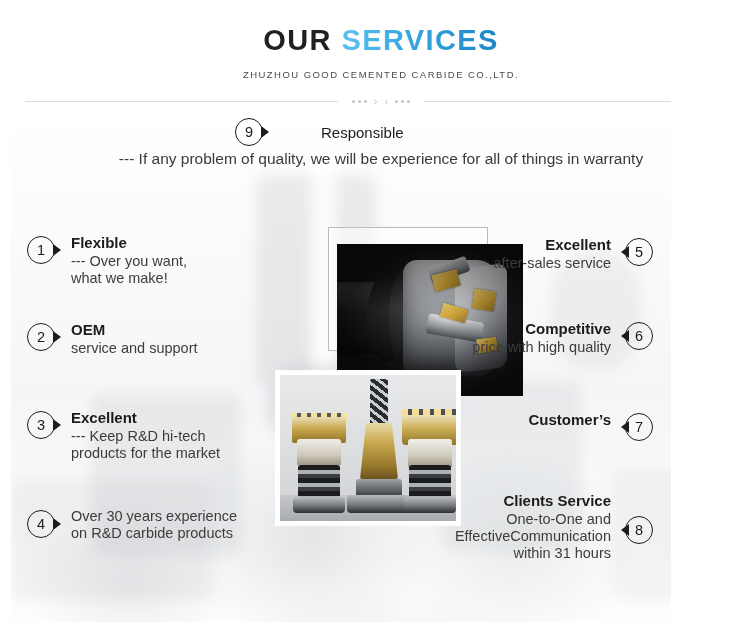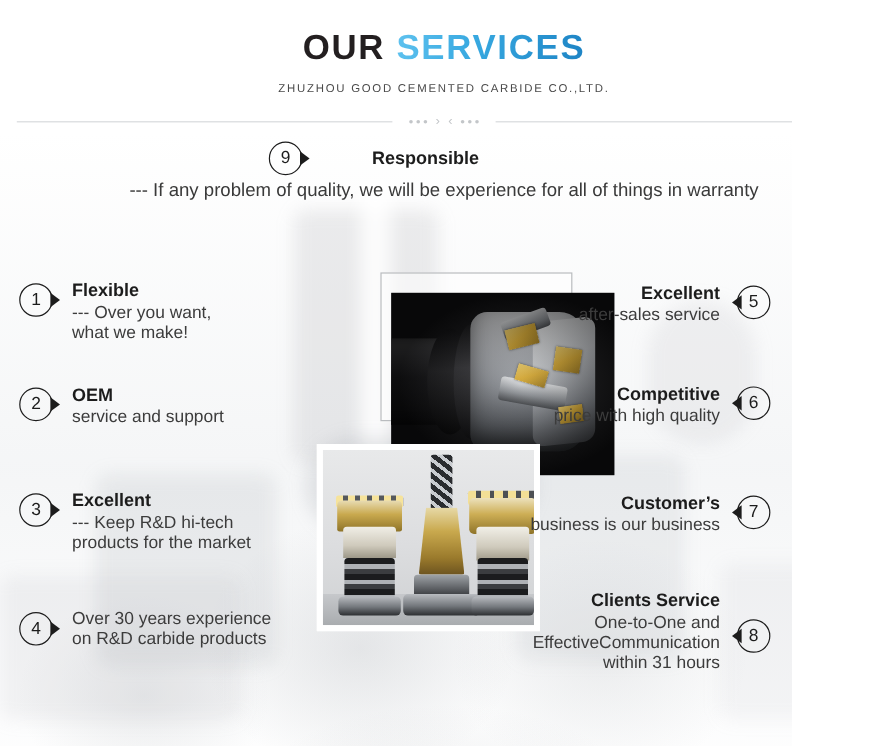--- a/index.html
+++ b/index.html
@@ -12,20 +12,21 @@
     font-family: "Liberation Sans", sans-serif;
     -webkit-font-smoothing: antialiased;
   }
 
   #page {
     position: relative;
     width: 660px;
     height: 622px;
     overflow: hidden;
     background: #ffffff;
+    margin-left: 11px;
   }
 
   
   .bg-layer {
     position: absolute;
     inset: 0;
     pointer-events: none;
     overflow: hidden;
   }
   .bg-wash {
@@ -169,21 +170,21 @@
     position: absolute;
     left: 222px; top: 116px;
     display: flex;
     align-items: flex-start;
     z-index: 6;
   }
   .responsible-row .badge { margin-top: 0; }
   .responsible-title {
     margin-left: 54px;
     font-size: 15px;
-    font-weight: bold;
+    font-weight: normal;
     color: #1c1c1c;
     line-height: 34px;
   }
   .responsible-desc {
     position: absolute;
     left: 0; top: 150px;
     width: 740px;
     text-align: center;
     font-size: 15.5px;
     color: #3a3a3a;
@@ -603,23 +604,20 @@
 
   <div class="item right" id="item-7">
     <div class="badge point-left">
       <div class="ring">
           <span class="num">7</span>
         </div>
       <div class="arrow"></div>
     </div>
     <div class="text">
       <span class="head">Customer’s</span>
-      <span class="body">
-        <span>business is our business</span>
-      </span>
     </div>
   </div>
 
   <div class="item right" id="item-8">
     <div class="badge point-left" style="margin-top:22px;">
       <div class="ring">
           <span class="num">8</span>
         </div>
       <div class="arrow"></div>
     </div>

